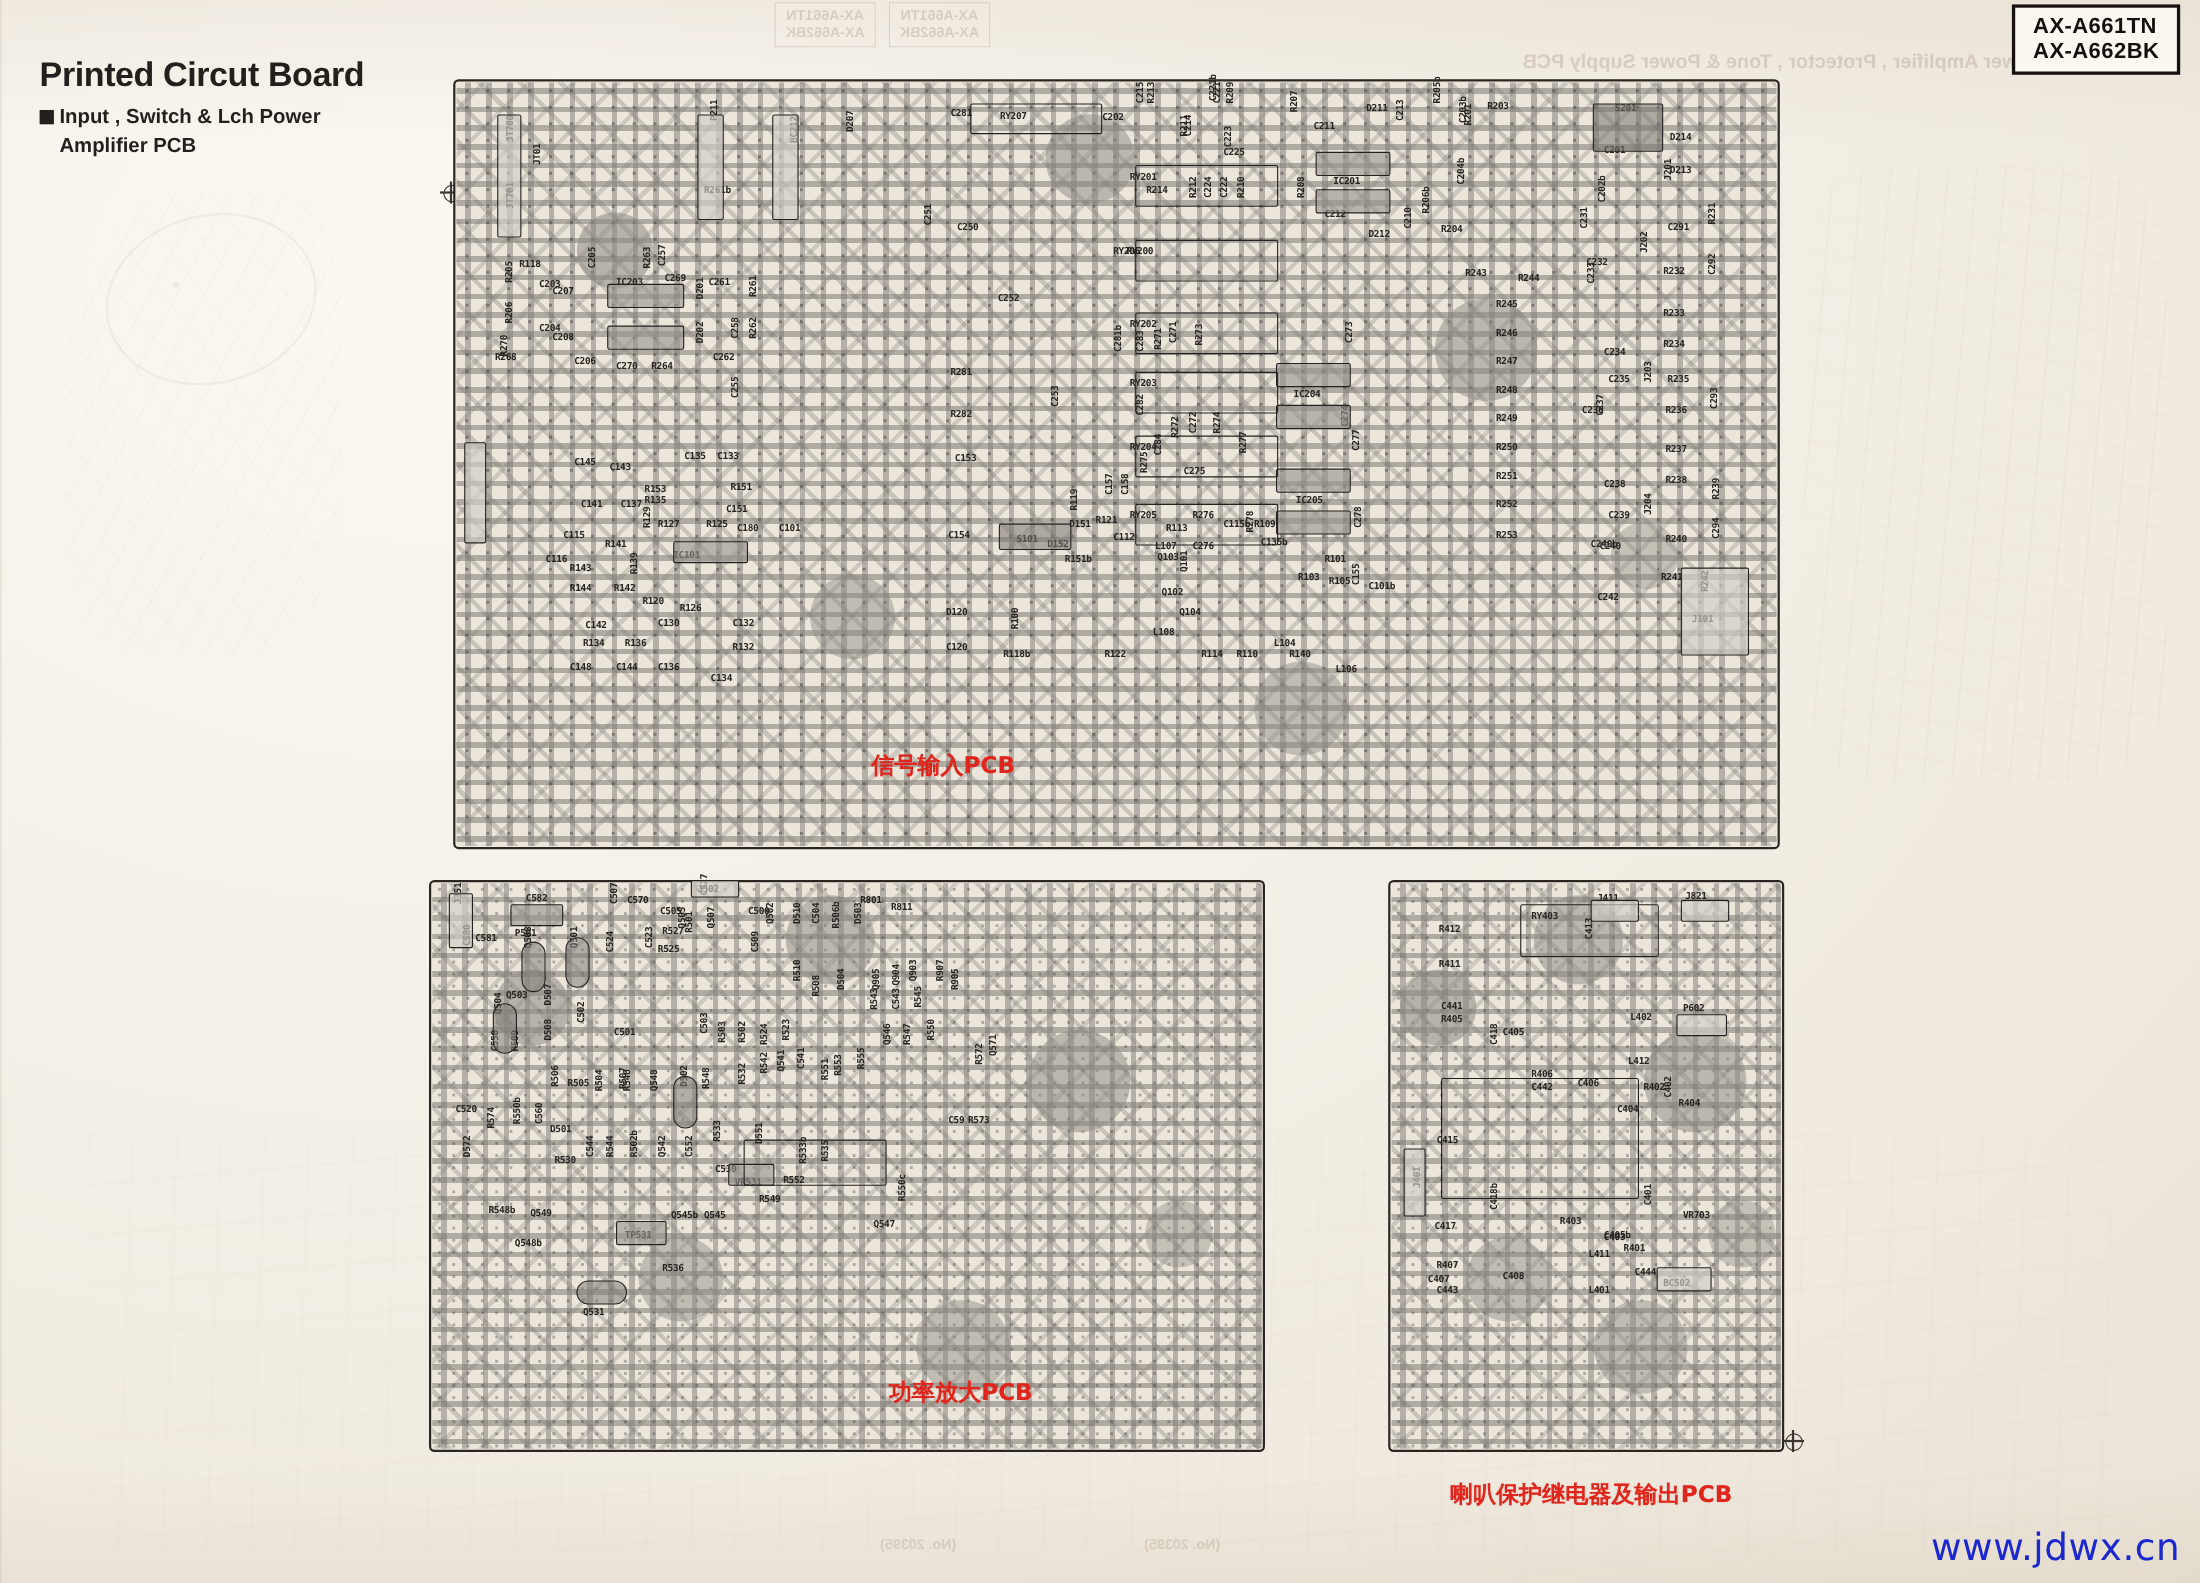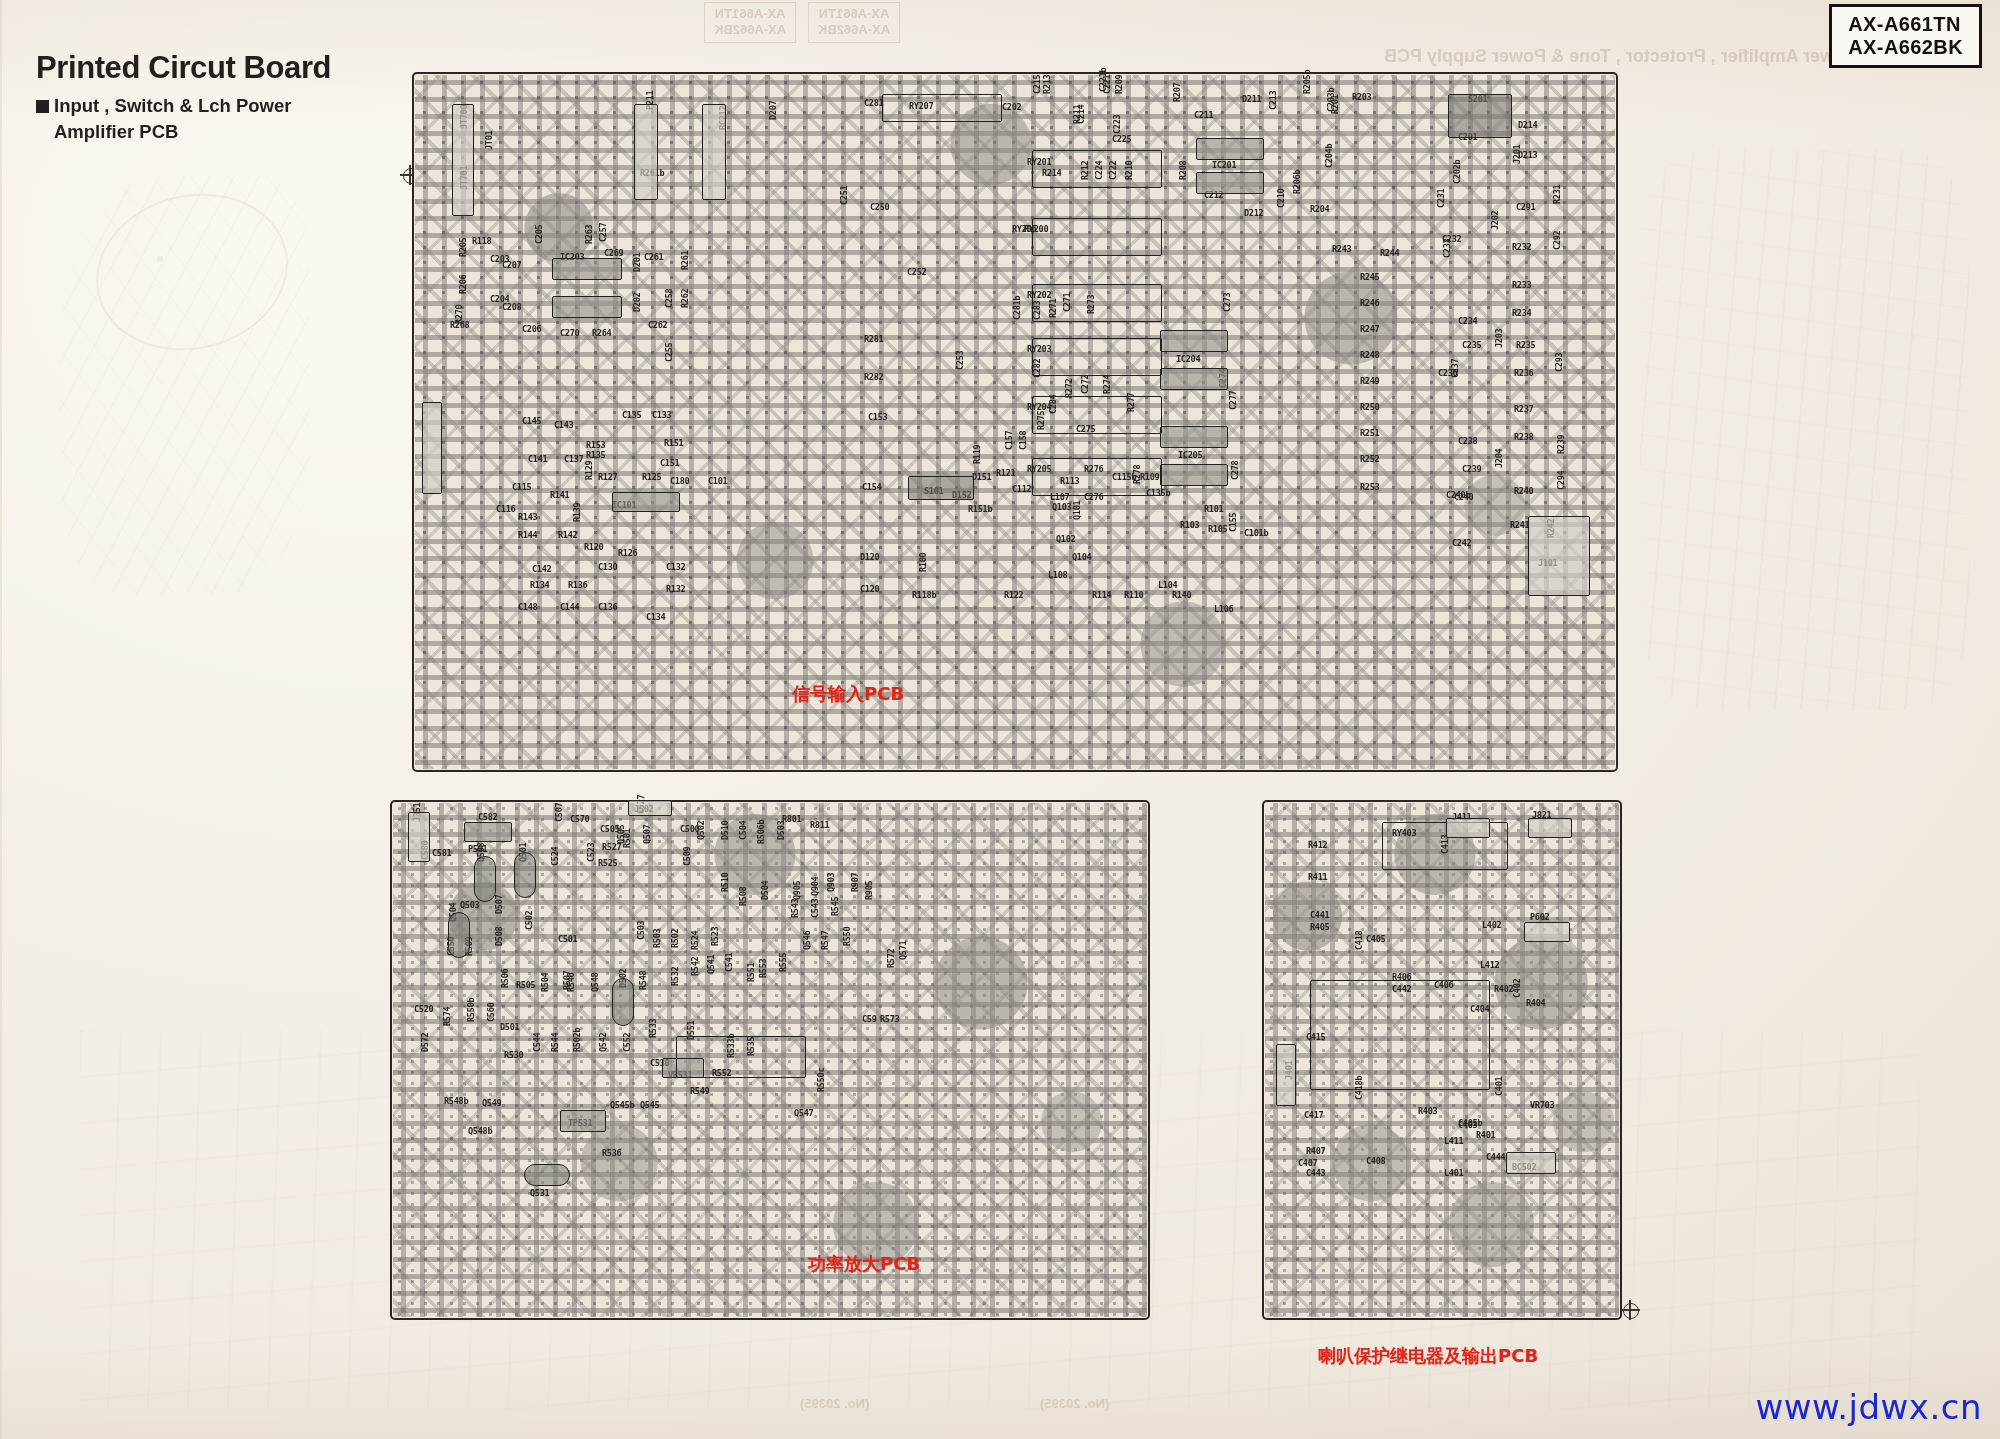--- a/index.html
+++ b/index.html
@@ -123,21 +123,21 @@
 
   
   .crosshair{position:absolute;width:20px;height:20px;}
   .crosshair:before,.crosshair:after{content:"";position:absolute;background:#3b3631;}
   .crosshair:before{left:9px;top:0;width:2px;height:20px;}
   .crosshair:after{top:9px;left:0;height:2px;width:20px;}
   .crosshair span{position:absolute;left:3px;top:3px;width:14px;height:14px;border:1.6px solid #3b3631;border-radius:50%;}
 
   
   .cn-note{
-    position:absolute;color:#e0251c;font-weight:bold;font-size:18px;
+    position:absolute;color:#e0251c;font-weight:bold;font-size:21px;
     font-family:"DejaVu Sans","Liberation Sans",sans-serif;white-space:nowrap;
     text-shadow:0 0 1px rgba(224,37,28,.35);
   }
 
   
   #watermark{
     position:absolute;right:18px;bottom:12px;color:#1b27cf;font-size:34px;font-weight:500;
     letter-spacing:.5px;font-family:"DejaVu Sans","Liberation Sans",sans-serif;
   }
 </style>

